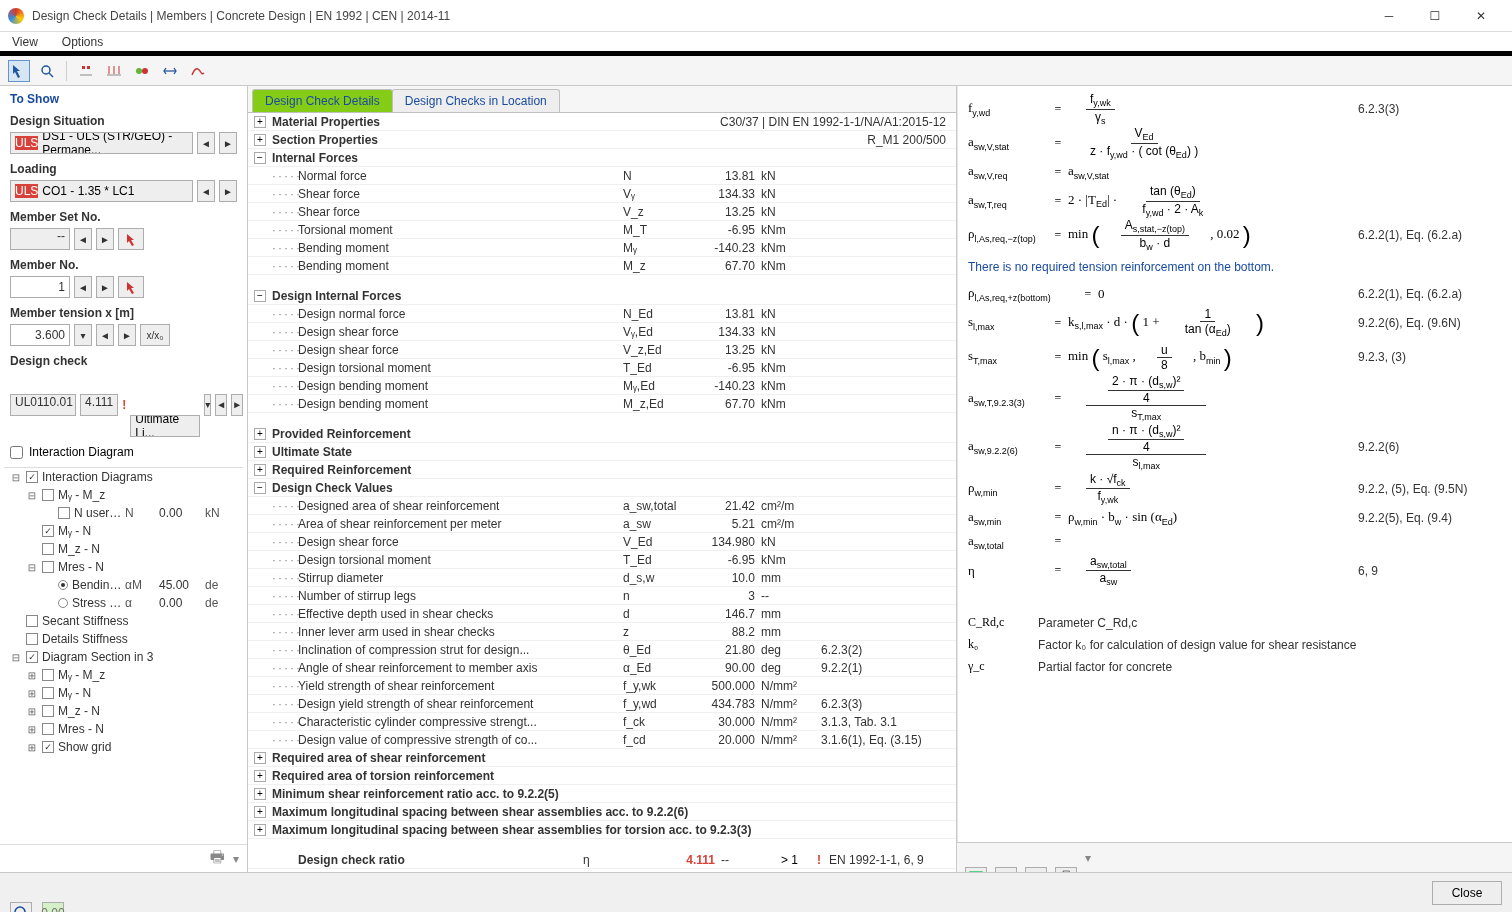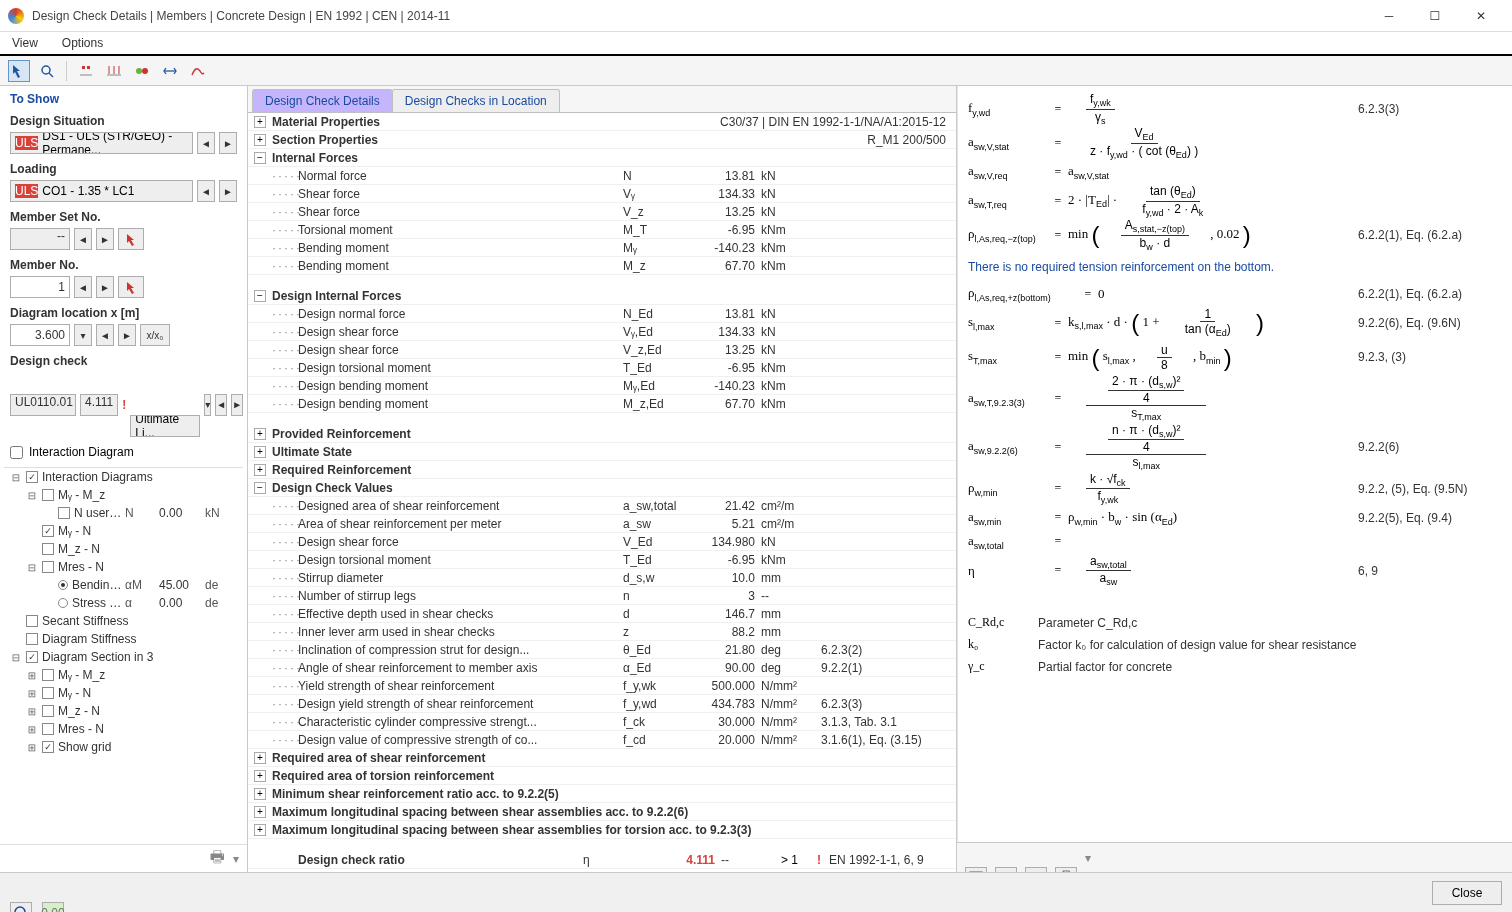--- a/index.html
+++ b/index.html
@@ -5,21 +5,21 @@
 * { box-sizing: border-box; margin: 0; padding: 0; font-family: "Segoe UI", Tahoma, sans-serif; font-size: 12px; }
 body { background: #f0f0f0; width: 1512px; height: 912px; display: flex; flex-direction: column; overflow: hidden; }
 
 
 .titlebar { height: 32px; background: #fff; display: flex; align-items: center; padding: 0 8px; border-bottom: 1px solid #ddd; }
 .titlebar .appicon { width: 16px; height: 16px; border-radius: 50%; background: conic-gradient(#d73a2a, #ffcc00, #3a8de0, #d73a2a); margin-right: 8px; }
 .titlebar .title { flex: 1; color: #444; }
 .titlebar .wbtn { width: 46px; height: 32px; display: flex; align-items: center; justify-content: center; color: #333; }
 
 
-.menubar { height: 24px; background: #fff; display: flex; align-items: center; padding: 0 12px; gap: 24px; border-bottom: 2px solid #000000; }
+.menubar { height: 24px; background: #fff; display: flex; align-items: center; padding: 0 12px; gap: 24px; border-bottom: 5px solid #000000; }
 .menubar span { color: #333; }
 
 
 .toolbar { height: 30px; background: #f5f5f5; display: flex; align-items: center; padding: 0 8px; gap: 6px; border-bottom: 1px solid #c9c9c9; }
 .toolbar .tbtn { width: 22px; height: 22px; display:flex; align-items:center; justify-content:center; border: 1px solid transparent; }
 .toolbar .sep { width:1px; height:20px; background:#ccc; margin:0 2px;}
 
 
 .main { flex:1; display:flex; overflow:hidden; }
 
@@ -45,21 +45,21 @@
 .tree-label { color:#333; flex:1; overflow:hidden; text-overflow:ellipsis;}
 .tree-col { width:34px; text-align:left; color:#555; flex-shrink:0;}
 .tree-colv { width:46px; text-align:left; color:#333; flex-shrink:0;}
 .lp-footer { height:28px; border-top:1px solid #ddd; display:flex; align-items:center; justify-content:flex-end; padding:0 8px; gap:8px;}
 .print-ico { color:#888; font-size:16px;}
 
 
 .midpanel { flex:1; border-right:1px solid #c9c9c9; display:flex; flex-direction:column; background:#f6f6f6; overflow:hidden;}
 .tabs { height:26px; display:flex; align-items:flex-end; padding:0 4px;}
 .tab { height:23px; padding:0 12px; display:flex; align-items:center; border:1px solid #c0c0c0; background:#eee; color:#1a4ba0; margin-right:-1px; border-bottom:none; border-radius:3px 3px 0 0;}
-.tab.active { background:#c4b5fd; font-weight:normal; }
+.tab.active { background:#84cc16; font-weight:normal; }
 .midbody { flex:1; background:#fff; border-top:1px solid #c0c0c0; overflow:auto;}
 .mp-row { display:flex; height:18px; align-items:center; border-bottom:1px solid #f0f0f0;}
 .mp-exp { width:16px; text-align:center; font-size:10px; border:1px solid #aaa; margin:0 6px 0 6px; height:12px; width:12px; line-height:10px; cursor:pointer; background:#fff;}
 .mp-exp-spacer { width:24px;}
 .mp-dots { width:26px; color:#888; letter-spacing:2px;}
 .mp-name { flex:1; color:#333; overflow:hidden; white-space:nowrap; text-overflow:ellipsis;}
 .mp-name.bold { font-weight:bold;}
 .mp-sym { width:68px; color:#333;}
 .mp-val { width:70px; text-align:right; color:#333; padding-right:6px;}
 .mp-unit { width:60px; color:#333;}
@@ -212,21 +212,21 @@
         <div class="mini-btn">►</div>
         <div class="mini-btn" style="width:26px">
             <svg class="svg-ico" viewBox="0 0 16 16">
               <path d="M4 3 L11 9 L8 9 L11 14 L9 15 L6 10 L4 12 Z" fill="#c33"></path>
             </svg>
           </div>
       </div>
     </div>
 
     <div class="lp-group">
-      <div class="lp-label">Diagram location x [m]</div>
+      <div class="lp-label">Member tension x [m]</div>
       <div class="lp-row">
         <input class="lp-input lp-num" value="3.600" style="">
         <div class="mini-btn">▾</div>
         <div class="mini-btn">◄</div>
         <div class="mini-btn">►</div>
         <div class="mini-btn" style="width:30px">x/x₀</div>
       </div>
     </div>
 
     <div class="lp-group">
@@ -302,21 +302,21 @@
           <span class="tree-col">de</span>
         </div>
         <div class="tree-row" style="padding-left: 6px;">
           <span class="exp"></span>
           <span class="tree-cbx"></span>
           <span class="tree-label">Secant Stiffness</span>
         </div>
         <div class="tree-row" style="padding-left: 6px;">
           <span class="exp"></span>
           <span class="tree-cbx"></span>
-          <span class="tree-label">Diagram Stiffness</span>
+          <span class="tree-label">Details Stiffness</span>
         </div>
         <div class="tree-row" style="padding-left: 6px;">
           <span class="exp">⊟</span>
           <span class="tree-cbx checked"></span>
           <span class="tree-label">Diagram Section in 3</span>
         </div>
         <div class="tree-row" style="padding-left: 22px;">
           <span class="exp">⊞</span>
           <span class="tree-cbx"></span>
           <span class="tree-label">Mᵧ - M_z</span>

